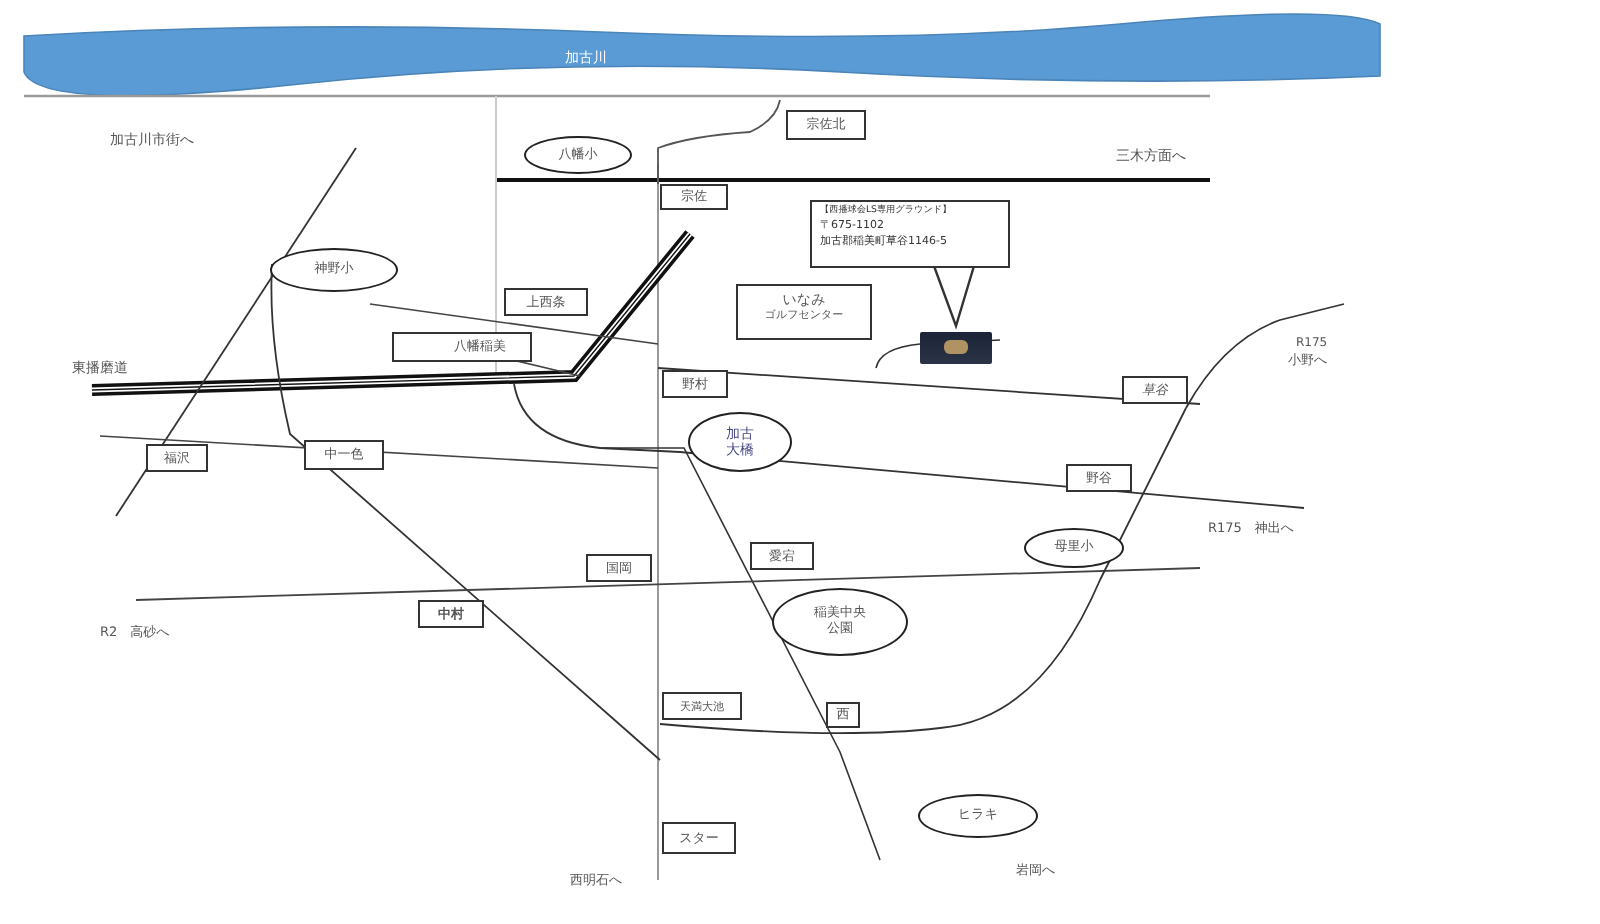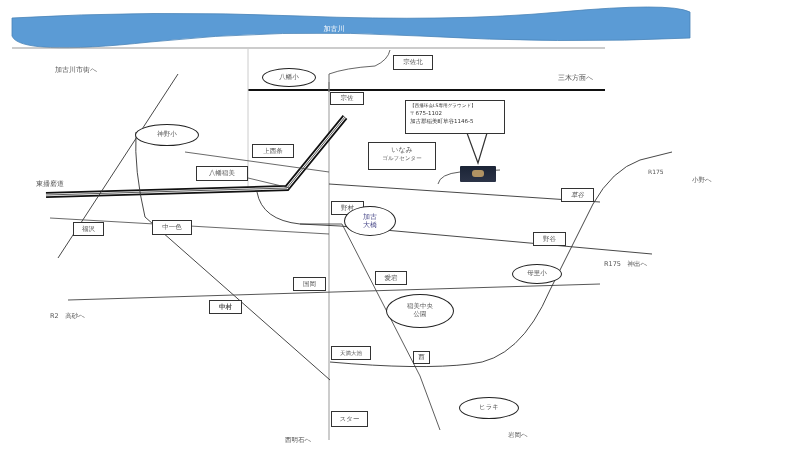--- a/index.html
+++ b/index.html
@@ -7,21 +7,21 @@
          font-family: "DejaVu Sans", sans-serif; color: #333; }
   #map { position: absolute; left: 0; top: 0; width: 800px; height: 462px; }
   .lbl { position: absolute; font-size: 7px; color: #555; white-space: nowrap; line-height: 1; }
   .box { position: absolute; border: 1.5px solid #333; background: #fff; font-size: 6.5px;
          color: #555; display: flex; align-items: center; justify-content: center; white-space: nowrap; }
   .oval { position: absolute; border: 1.5px solid #222; border-radius: 50%; background: #fff;
           font-size: 6.5px; color: #555; display: flex; align-items: center; justify-content: center;
           text-align: center; line-height: 1.2; }
   .river-title { position: absolute; left: 0; top: 18px; width: 586px; height: 22px;
                  display: flex; align-items: center; justify-content: center;
-                 color: #fff; font-size: 7px; margin-left: 41px; }
+                 color: #fff; font-size: 7px; }
   .callout { position: absolute; left: 405px; top: 100px; width: 100px; height: 34px;
              border: 1.5px solid #333; background: #fff; font-size: 5.5px; color: #333;
              padding: 2px 4px; box-sizing: border-box; line-height: 1.45; }
   .callout .t1 { font-size: 4.6px; }
   .golf { position: absolute; left: 368px; top: 142px; width: 68px; height: 28px;
           border: 1.5px solid #333; background: #fff; font-size: 7px; color: #555;
           text-align: center; line-height: 1.25; padding-top: 3px; box-sizing: border-box; }
   .golf .sub { font-size: 5.5px; }
   .photo { position: absolute; left: 460px; top: 166px; width: 36px; height: 16px;
            background: linear-gradient(180deg, #1b2436, #2b3347); border-radius: 1px; }
@@ -64,31 +64,31 @@
   <path d="M593,204 Q612,170 640,160 L672,152" fill="none" stroke="#333" stroke-width="0.9"></path>
   <path d="M593,204 L550,290 Q520,360 470,364 Q420,370 330,362" fill="none" stroke="#333" stroke-width="0.9"></path>
 </svg>
 
 <div class="river-title">加古川</div>
 
 <div class="lbl" style="left:55px;top:67px;">加古川市街へ</div>
 <div class="lbl" style="left:558px;top:75px;">三木方面へ</div>
 <div class="lbl" style="left:36px;top:181px;">東播磨道</div>
 <div class="lbl" style="left:648px;top:169px;font-size:6px;">R175</div>
-<div class="lbl" style="left:644px;top:177px;font-size:6.5px;margin-left:48px;">小野へ</div>
+<div class="lbl" style="left:644px;top:177px;font-size:6.5px;">小野へ</div>
 <div class="lbl" style="left:604px;top:261px;font-size:6.5px;">R175　神出へ</div>
 <div class="lbl" style="left:50px;top:313px;font-size:6.5px;">R2　高砂へ</div>
 <div class="lbl" style="left:285px;top:437px;font-size:6.5px;">西明石へ</div>
 <div class="lbl" style="left:508px;top:432px;font-size:6.5px;">岩岡へ</div>
 
 <div class="box" style="left:393px;top:55px;width:38px;height:13px;">宗佐北</div>
 <div class="box" style="left:330px;top:92px;width:32px;height:11px;">宗佐</div>
 <div class="box" style="left:252px;top:144px;width:40px;height:12px;">上西条</div>
-<div class="box" style="left:196px;top:166px;width:50px;height:13px;">八幡稲美</div>
-<div class="box" style="left:331px;top:185px;width:31px;height:12px;margin-top:16px;">野村</div>
+<div class="box" style="left:196px;top:166px;width:50px;height:13px;padding-left:18px;">八幡稲美</div>
+<div class="box" style="left:331px;top:185px;width:31px;height:12px;">野村</div>
 <div class="box" style="left:561px;top:188px;width:31px;height:12px;font-style:italic;">草谷</div>
 <div class="box" style="left:152px;top:220px;width:38px;height:13px;">中一色</div>
 <div class="box" style="left:73px;top:222px;width:29px;height:12px;">福沢</div>
 <div class="box" style="left:533px;top:232px;width:31px;height:12px;">野谷</div>
 <div class="box" style="left:375px;top:271px;width:30px;height:12px;">愛宕</div>
 <div class="box" style="left:293px;top:277px;width:31px;height:12px;">国岡</div>
 <div class="box" style="left:209px;top:300px;width:31px;height:12px;font-weight:bold;">中村</div>
 <div class="box" style="left:331px;top:346px;width:38px;height:12px;font-size:5.5px;">天満大池</div>
 <div class="box" style="left:413px;top:351px;width:15px;height:11px;">西</div>
 <div class="box" style="left:331px;top:411px;width:35px;height:14px;">スター</div>

